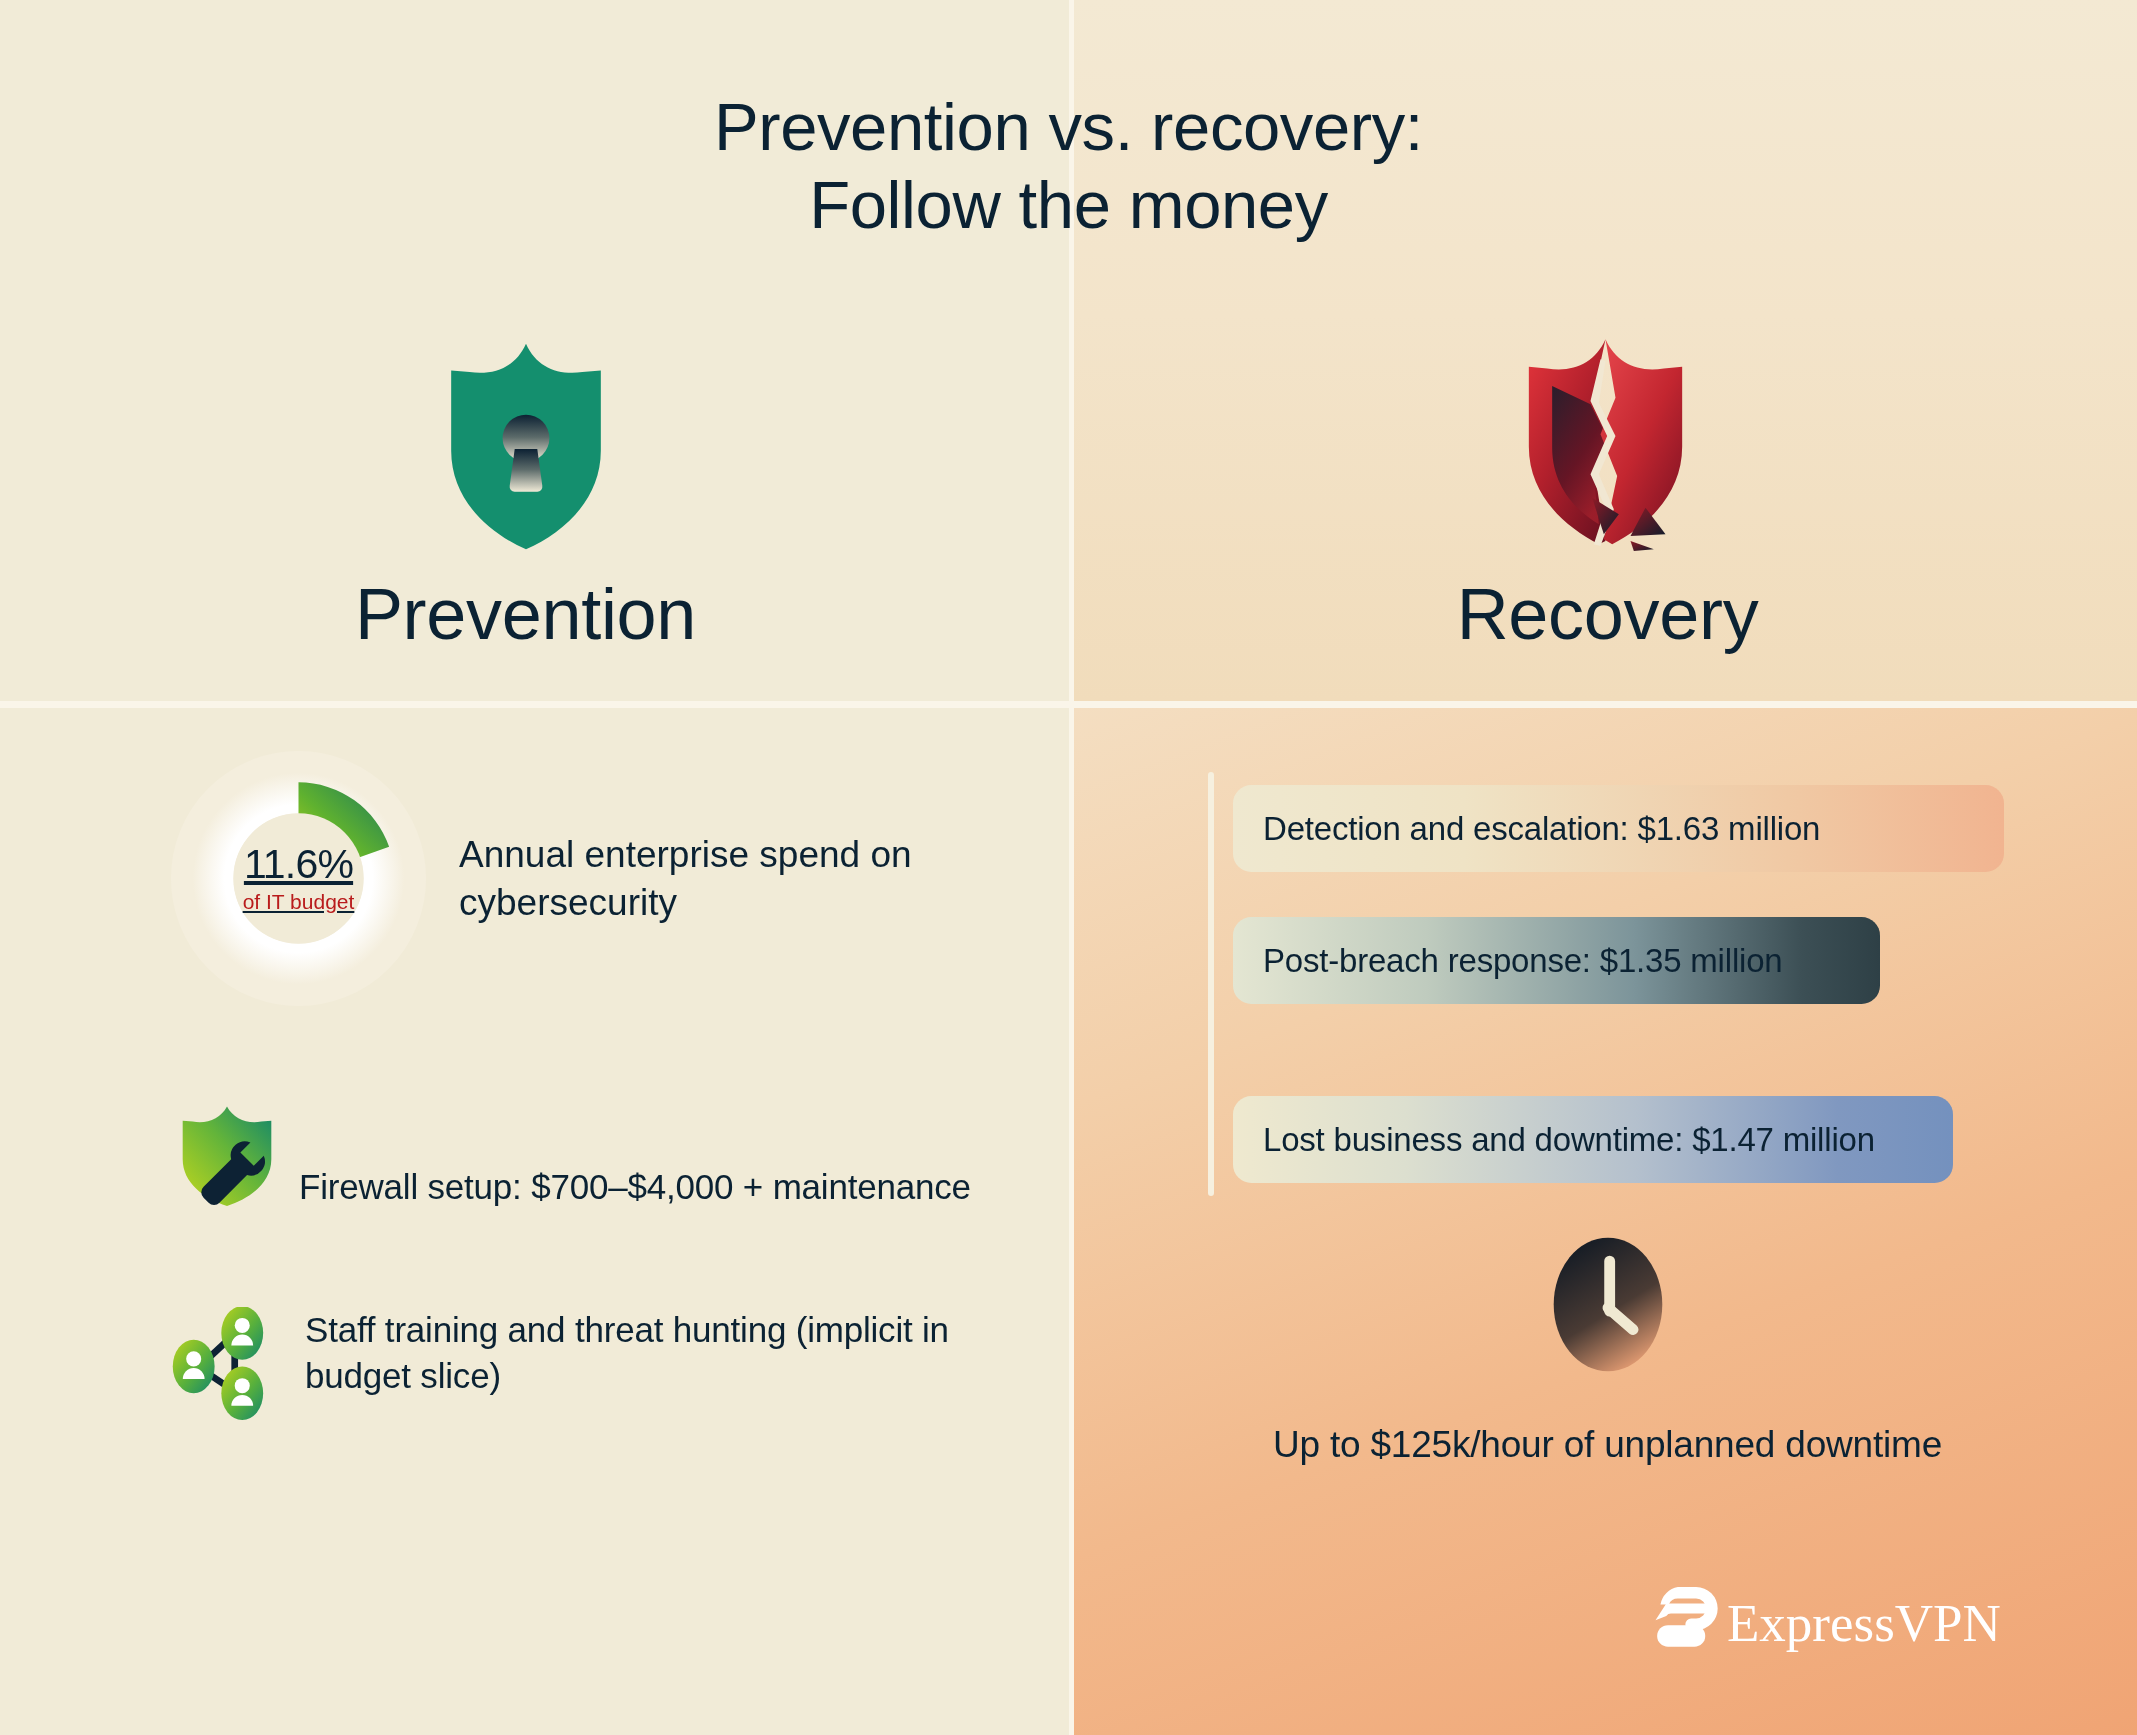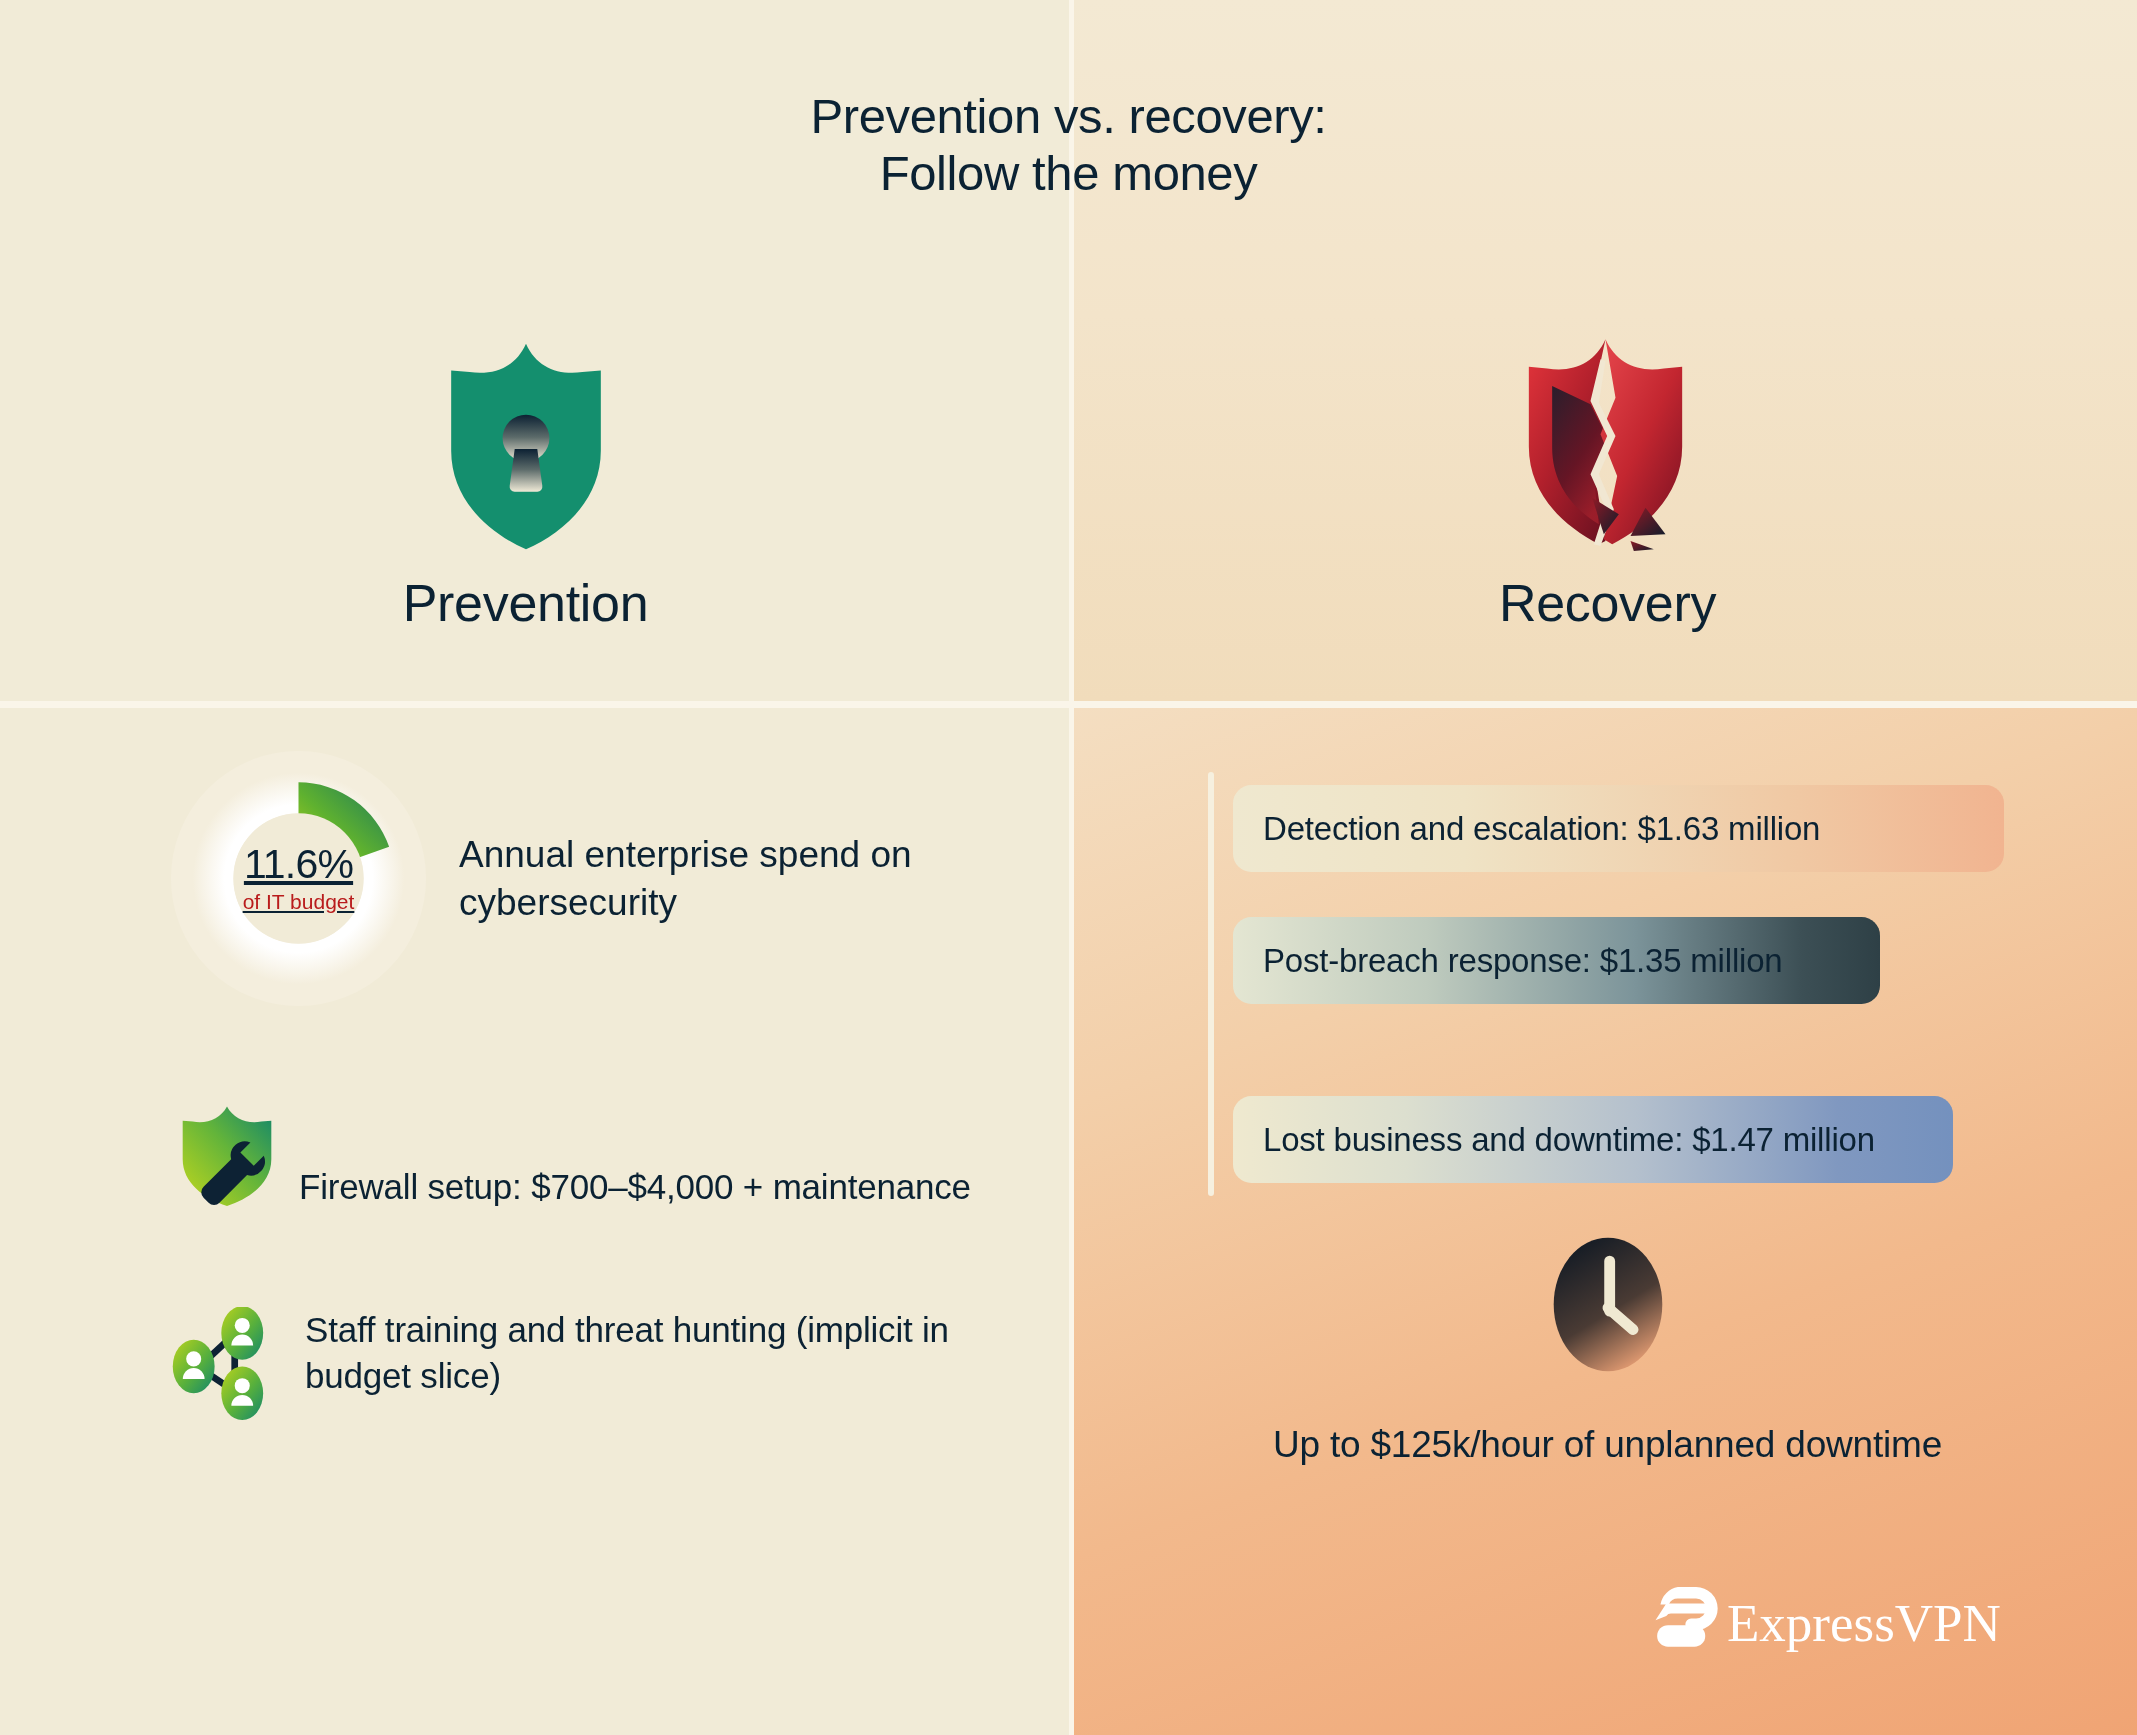--- a/index.html
+++ b/index.html
@@ -27,28 +27,28 @@
   
   .panel-br { left:1074px; top:708px; width:1064px; height:1028px;
               background:linear-gradient(160deg,#F4DEC1 0%,#F3CFA9 28%,#F2B98C 60%,#F0A474 100%); }
 
   .divider-v { position:absolute; left:1069px; top:0; width:5px; height:1736px; background:#FAF5E9; }
   .divider-h { position:absolute; left:0; top:701px; width:2137px; height:6.7px; background:#FAF5E9; }
 
   
   .title {
     position:absolute; left:0; top:88px; width:2137px;
-    text-align:center; font-size:49px; line-height:1.17;
+    text-align:center; font-size:67px; line-height:1.17;
     font-weight:400; letter-spacing:-0.4px; color:#0B2233;
   }
   .title .l2 { display:block; }
 
   
   .hdr { position:absolute; text-align:center; }
-  .hdr .lbl { font-size:52px; font-weight:400; color:#0B2233; letter-spacing:-0.3px;text-align:center; }
+  .hdr .lbl { font-size:72px; font-weight:400; color:#0B2233; letter-spacing:-0.3px;text-align:center; }
 
   .hdr-prev { left:225px; top:334px; width:601px; }
   .hdr-rec  { left:1286px; top:334px; width:643px; }
 
   .shield-wrap { height:217px; display:flex; align-items:flex-end; justify-content:center; margin-bottom:22px; }
 
   
   .donut-row { position:absolute; left:171px; top:751px; width:835px; display:flex; align-items:center; gap:33px; }
   .donut { position:relative; width:255px; height:255px; flex:0 0 255px; }
   .donut-center {

